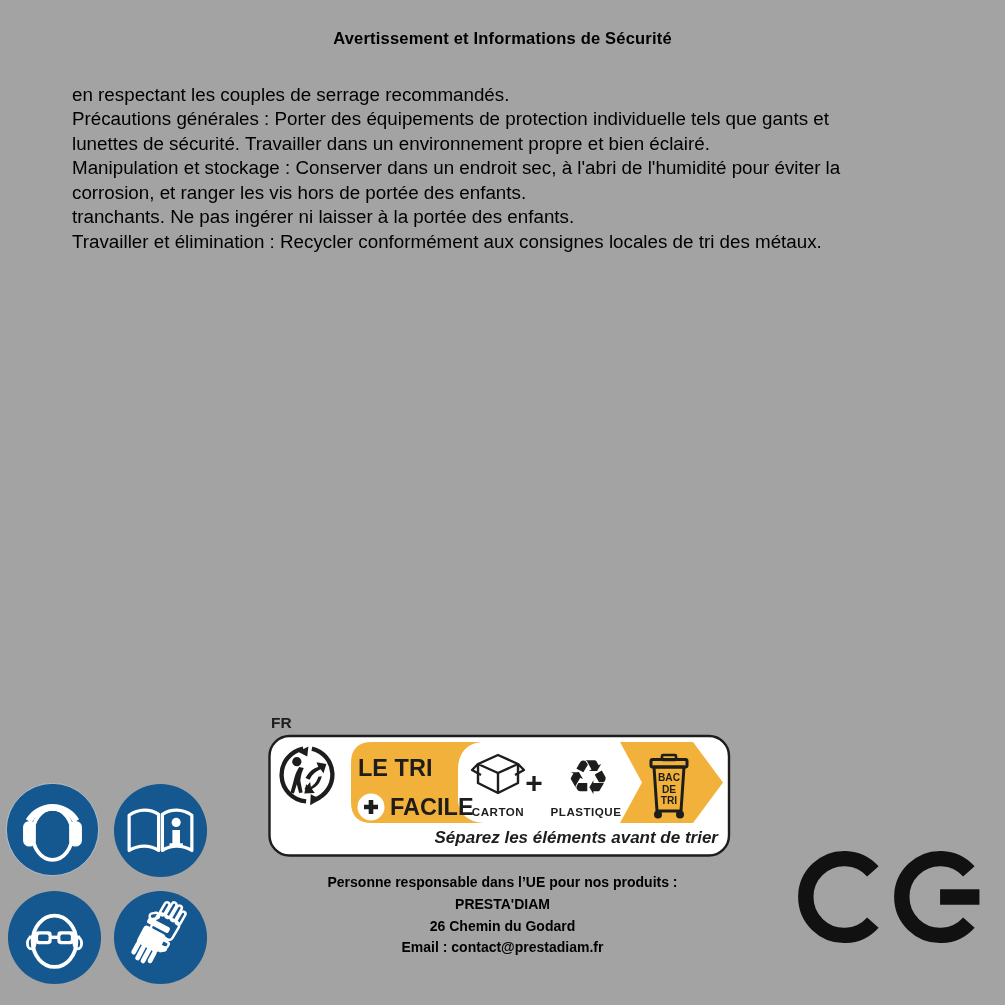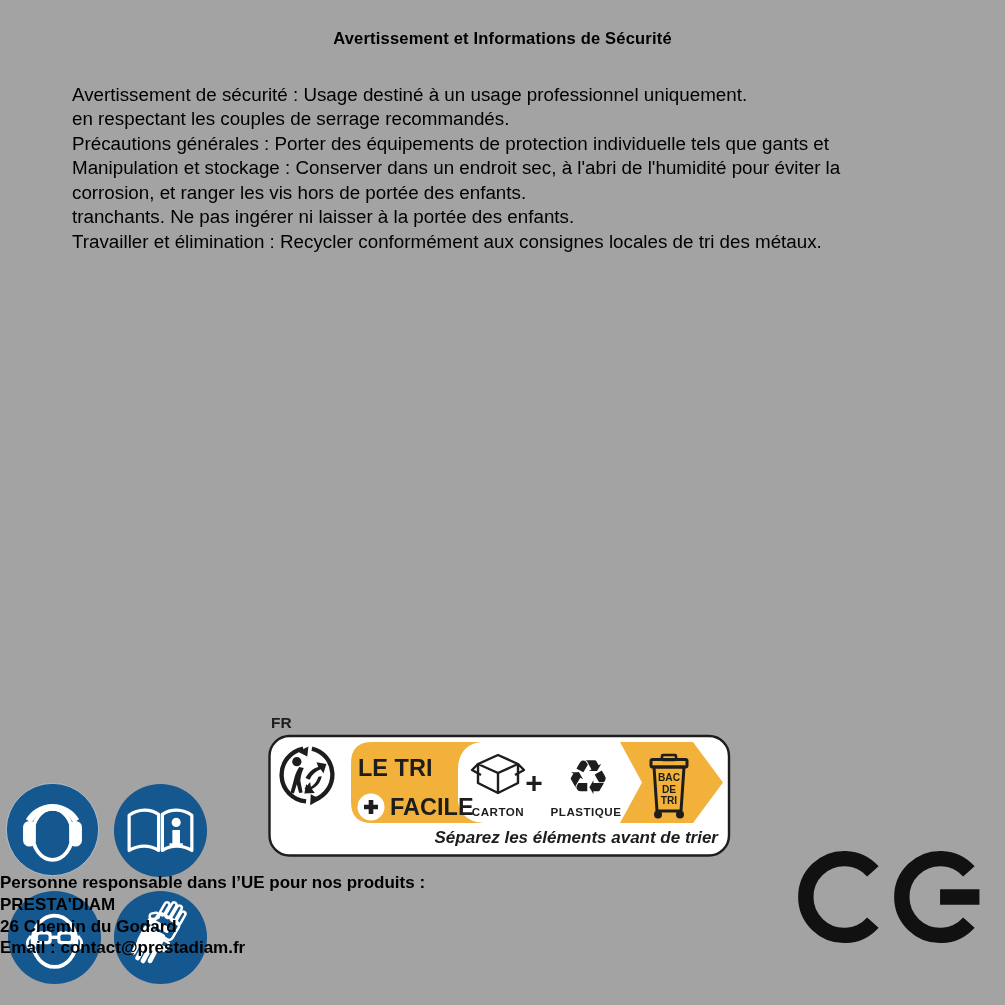--- a/index.html
+++ b/index.html
@@ -17,38 +17,38 @@
   }
   .body-text div{white-space:nowrap;}
   .safety-icons{position:absolute;left:5px;top:782px;width:210px;height:206px;}
   .safety-icons svg{position:absolute;}
   .icon-ear{left:0;top:0;}
   .icon-book{left:108px;top:1px;}
   .icon-goggles{left:2px;top:108px;}
   .icon-gloves{left:108px;top:108px;}
   .tri-label-svg{position:absolute;left:268px;top:712px;}
   .address{
-    position:absolute;left:0;top:872px;width:1005px;text-align:left;
-    font-size:17px;font-weight:bold;line-height:21.8px;
+    position:absolute;left:0;top:872px;width:1005px;text-align:center;
+    font-size:14px;font-weight:bold;line-height:21.8px;
   }
   .ce-svg{position:absolute;left:798px;top:841px;}
   svg text{font-family:"Liberation Sans",sans-serif;}
   .recycle-glyph{font-family:"DejaVu Sans","Liberation Sans",sans-serif;}
 </style>
 </head>
 <body>
 
 <div class="page">
 
   <div class="title">Avertissement et Informations de Sécurité</div>
 
   <div class="body-text">
-    <div>Avertissement de sécurité : Usage destiné à un usage professionnel uniquement.</div>
     <div>en respectant les couples de serrage recommandés.</div>
     <div>Précautions générales : Porter des équipements de protection individuelle tels que gants et</div>
+    <div>lunettes de sécurité. Travailler dans un environnement propre et bien éclairé.</div>
     <div>Manipulation et stockage : Conserver dans un endroit sec, à l'abri de l'humidité pour éviter la</div>
     <div>corrosion, et ranger les vis hors de portée des enfants.</div>
     <div>tranchants. Ne pas ingérer ni laisser à la portée des enfants.</div>
     <div>Travailler et élimination : Recycler conformément aux consignes locales de tri des métaux.</div>
   </div>
 
   <div class="safety-icons">
 
     <svg class="icon-ear" width="95" height="95" viewBox="0 0 100 100">
       <circle cx="50" cy="50" r="48.6" fill="#15578F" stroke="#d7d7d7" stroke-width="0.8"></circle>

